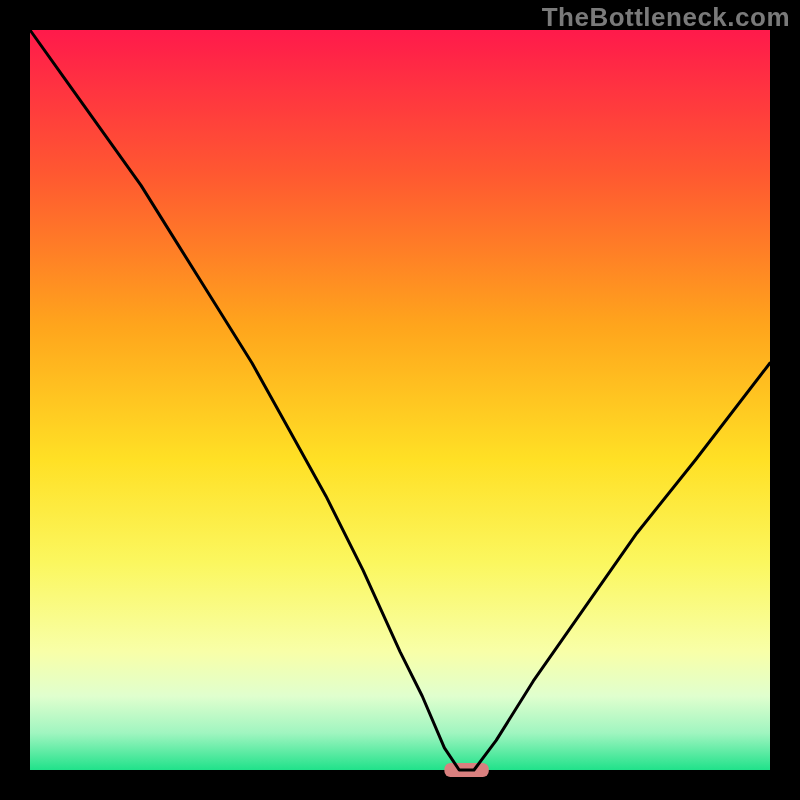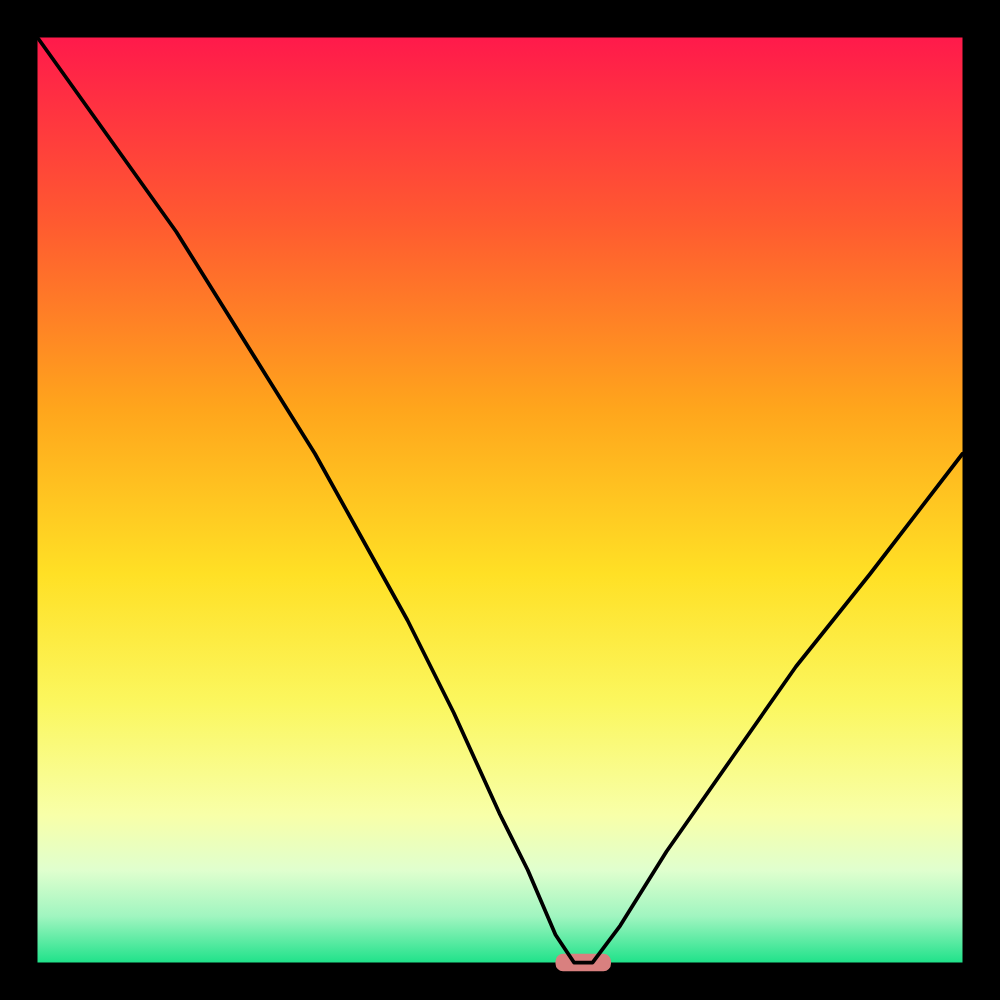--- a/index.html
+++ b/index.html
@@ -31,20 +31,21 @@
     left: 0;
     top: 0;
     width: 800px;
     height: 800px;
   }
 </style>
 </head>
 <body>
 
 <div class="outer">
+  <div class="watermark">TheBottleneck.com</div>
   <svg class="plot" viewBox="0 0 800 800">
     <defs>
       <linearGradient id="bg-grad" x1="0" y1="0" x2="0" y2="1">
           <stop offset="0.0%" stop-color="#ff1a4b"></stop>
           <stop offset="20.0%" stop-color="#ff5a30"></stop>
           <stop offset="40.0%" stop-color="#ffa51c"></stop>
           <stop offset="58.0%" stop-color="#ffe025"></stop>
           <stop offset="72.0%" stop-color="#fbf75f"></stop>
           <stop offset="84.0%" stop-color="#f8ffa8"></stop>
           <stop offset="90.0%" stop-color="#e0ffce"></stop>

